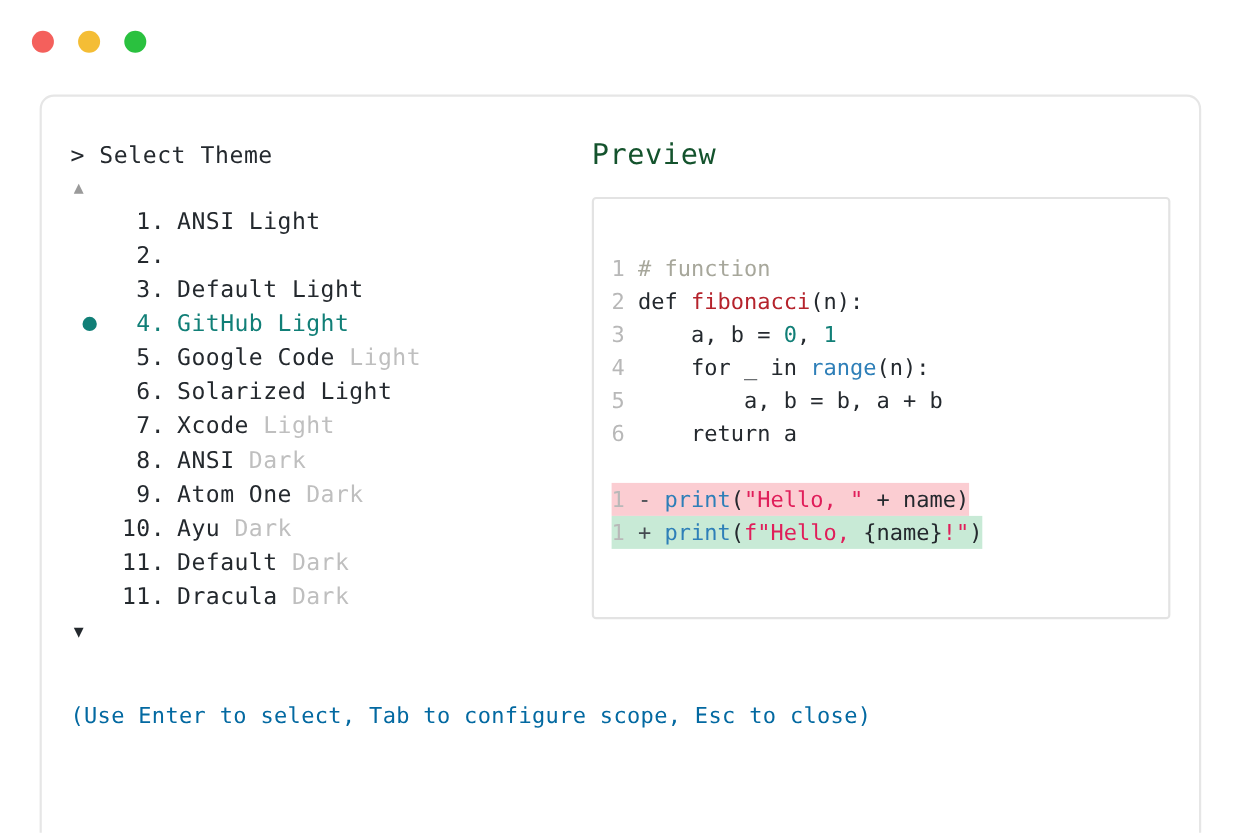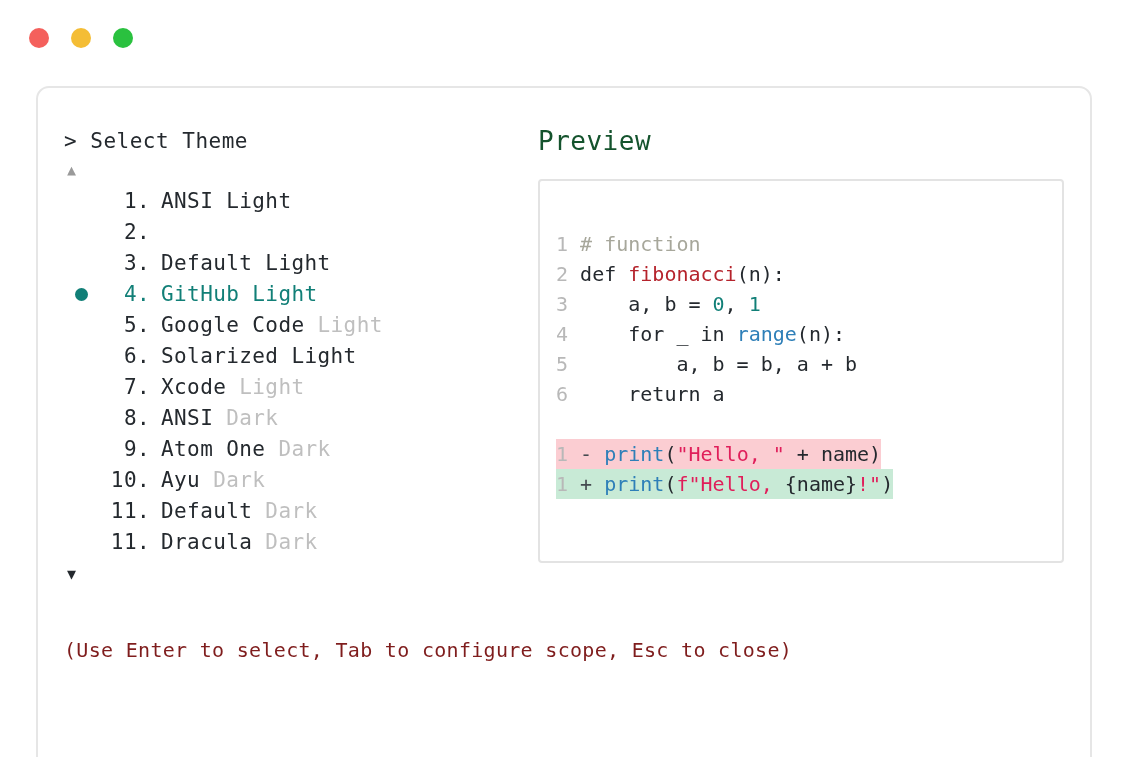--- a/index.html
+++ b/index.html
@@ -122,21 +122,21 @@
   .theme-row.selected .num-cell,
   .theme-row.selected .name-cell,
   .theme-row.selected .suffix { color: #117f77; }
 
   .hint {
     position: absolute;
     left: 26px;
     top: 548px;
     font-size: 20px;
     line-height: 28px;
-    color: #7f1d1d;
+    color: #0369a1;
     white-space: pre;
     letter-spacing: 0.3px;
   }
 
   
   .right-pane {
     position: absolute;
     left: 500px;
     top: 38px;
     width: 530px;

